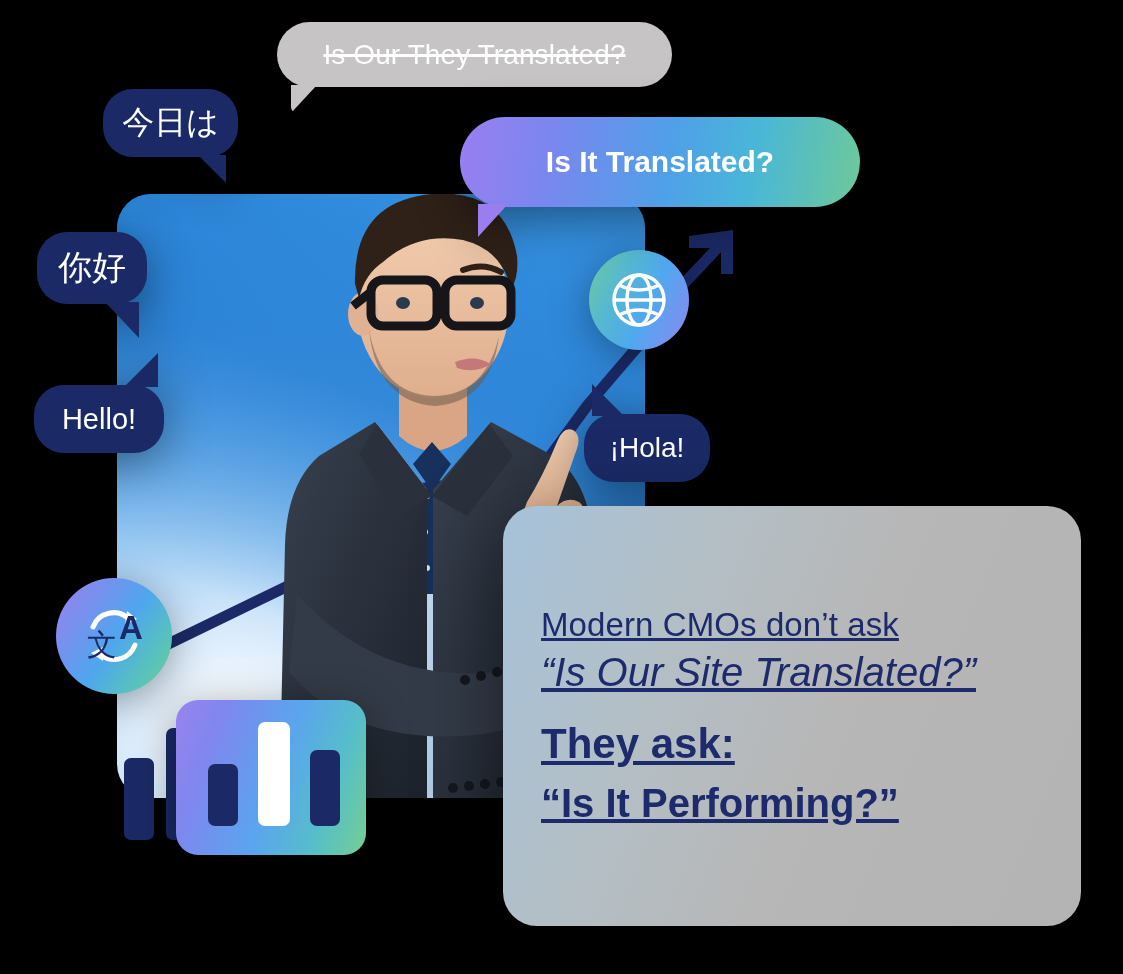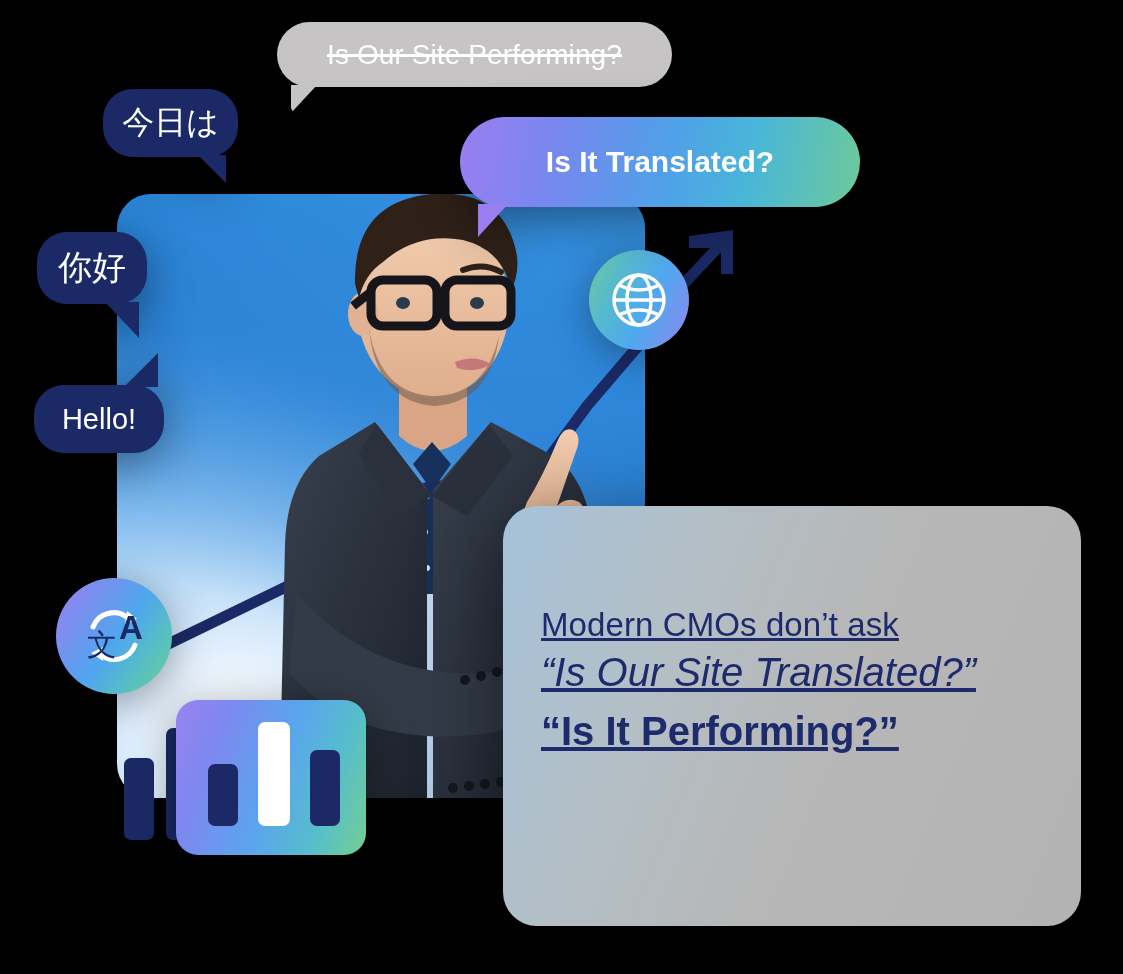--- a/index.html
+++ b/index.html
@@ -314,21 +314,21 @@
     <div class="bar" style="left:0px;  top:58px; width:30px; height:82px;"></div>
     <div class="bar" style="left:42px; top:28px; width:34px; height:112px;"></div>
     <div class="barchart-card">
       <div class="bar" style="left:32px;  top:64px; width:30px; height:62px;"></div>
       <div class="bar bar-white" style="left:82px;  top:22px; width:32px; height:104px;"></div>
       <div class="bar" style="left:134px; top:50px; width:30px; height:76px;"></div>
     </div>
   </div>
 
   <div class="bubble bubble-translated">
-    <span>Is Our Site Performing?</span>
+    <span>Is Our They Translated?</span>
     <span class="tail"></span>
   </div>
 
   <div class="bubble bubble-performing">
     <span>Is It Translated?</span>
     <span class="tail"></span>
   </div>
 
   <div class="bubble bubble-navy bubble-konnichiwa">
     <span>今日は</span>
@@ -338,20 +338,25 @@
   <div class="bubble bubble-navy bubble-hello">
     <span>Hello!</span>
     <span class="tail"></span>
   </div>
 
   <div class="bubble bubble-navy bubble-nihao">
     <span>你好</span>
     <span class="tail"></span>
   </div>
 
+  <div class="bubble bubble-navy bubble-hola">
+    <span>¡Hola!</span>
+    <span class="tail"></span>
+  </div>
 
   <div class="msg-card">
     <div class="msg-line1">Modern CMOs don’t ask</div>
     <div class="msg-line2">“Is Our Site Translated?”</div>
+    <div class="msg-line3">They ask:</div>
     <div class="msg-line4">“Is It Performing?”</div>
   </div>
 
 </div>
 
 </body></html>

